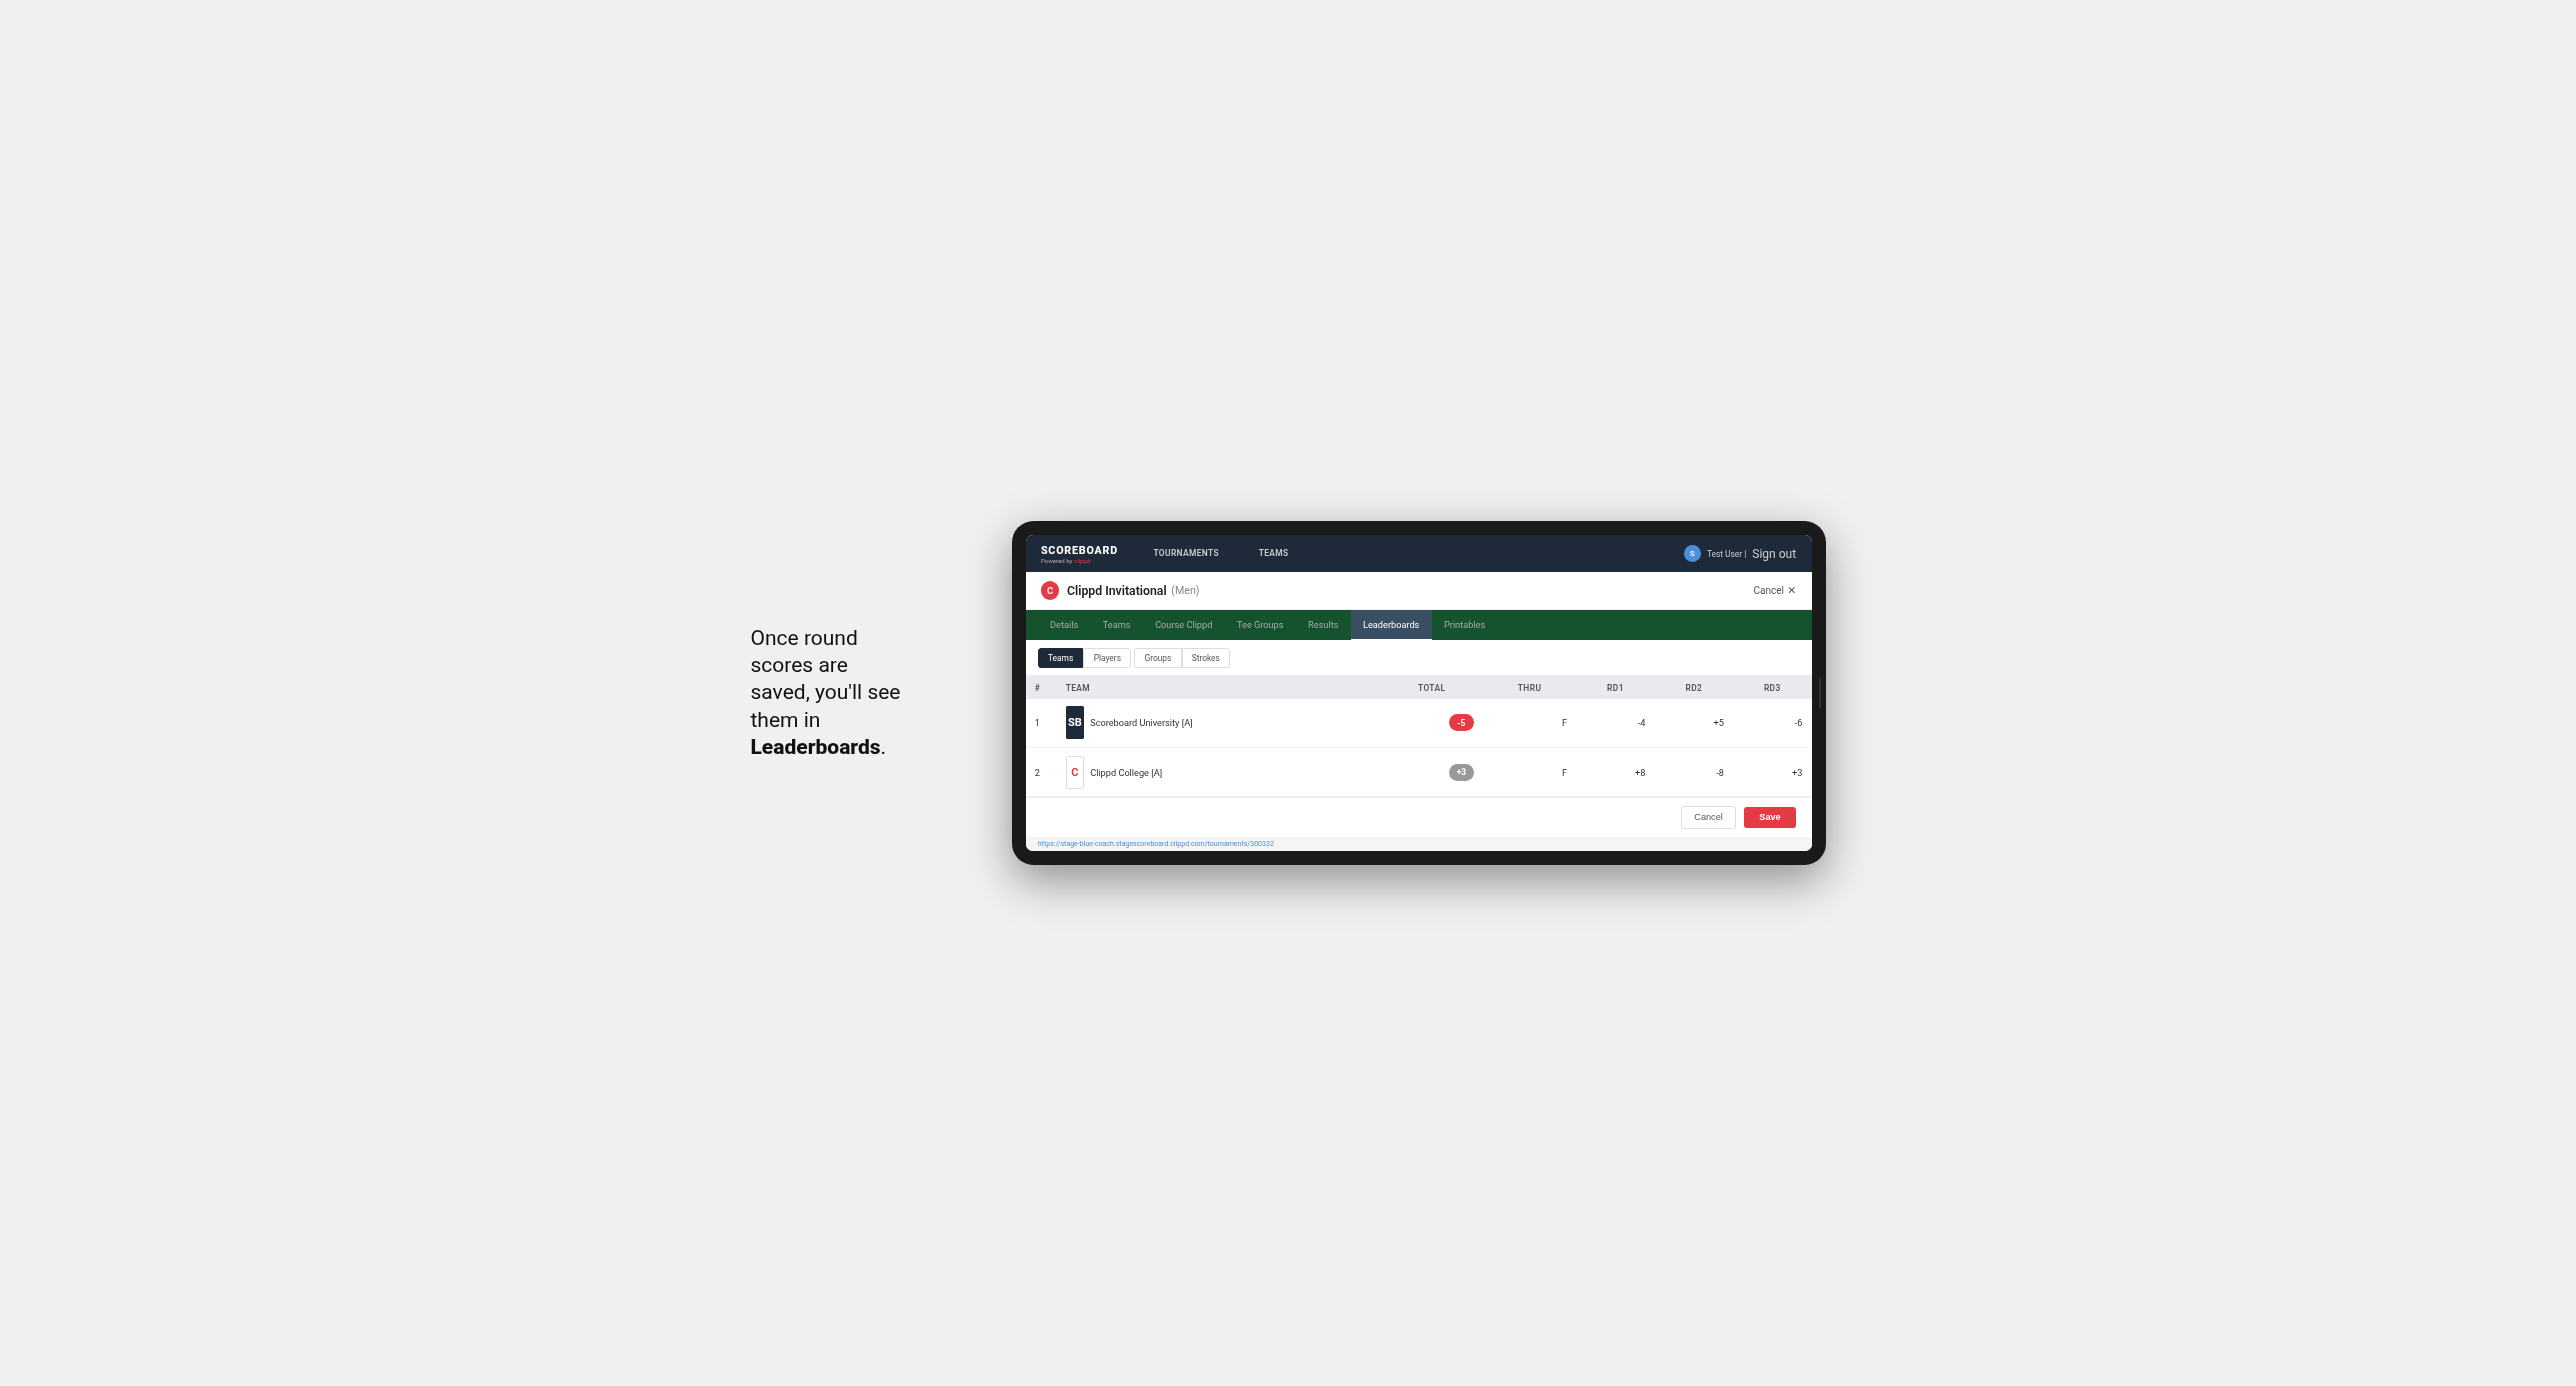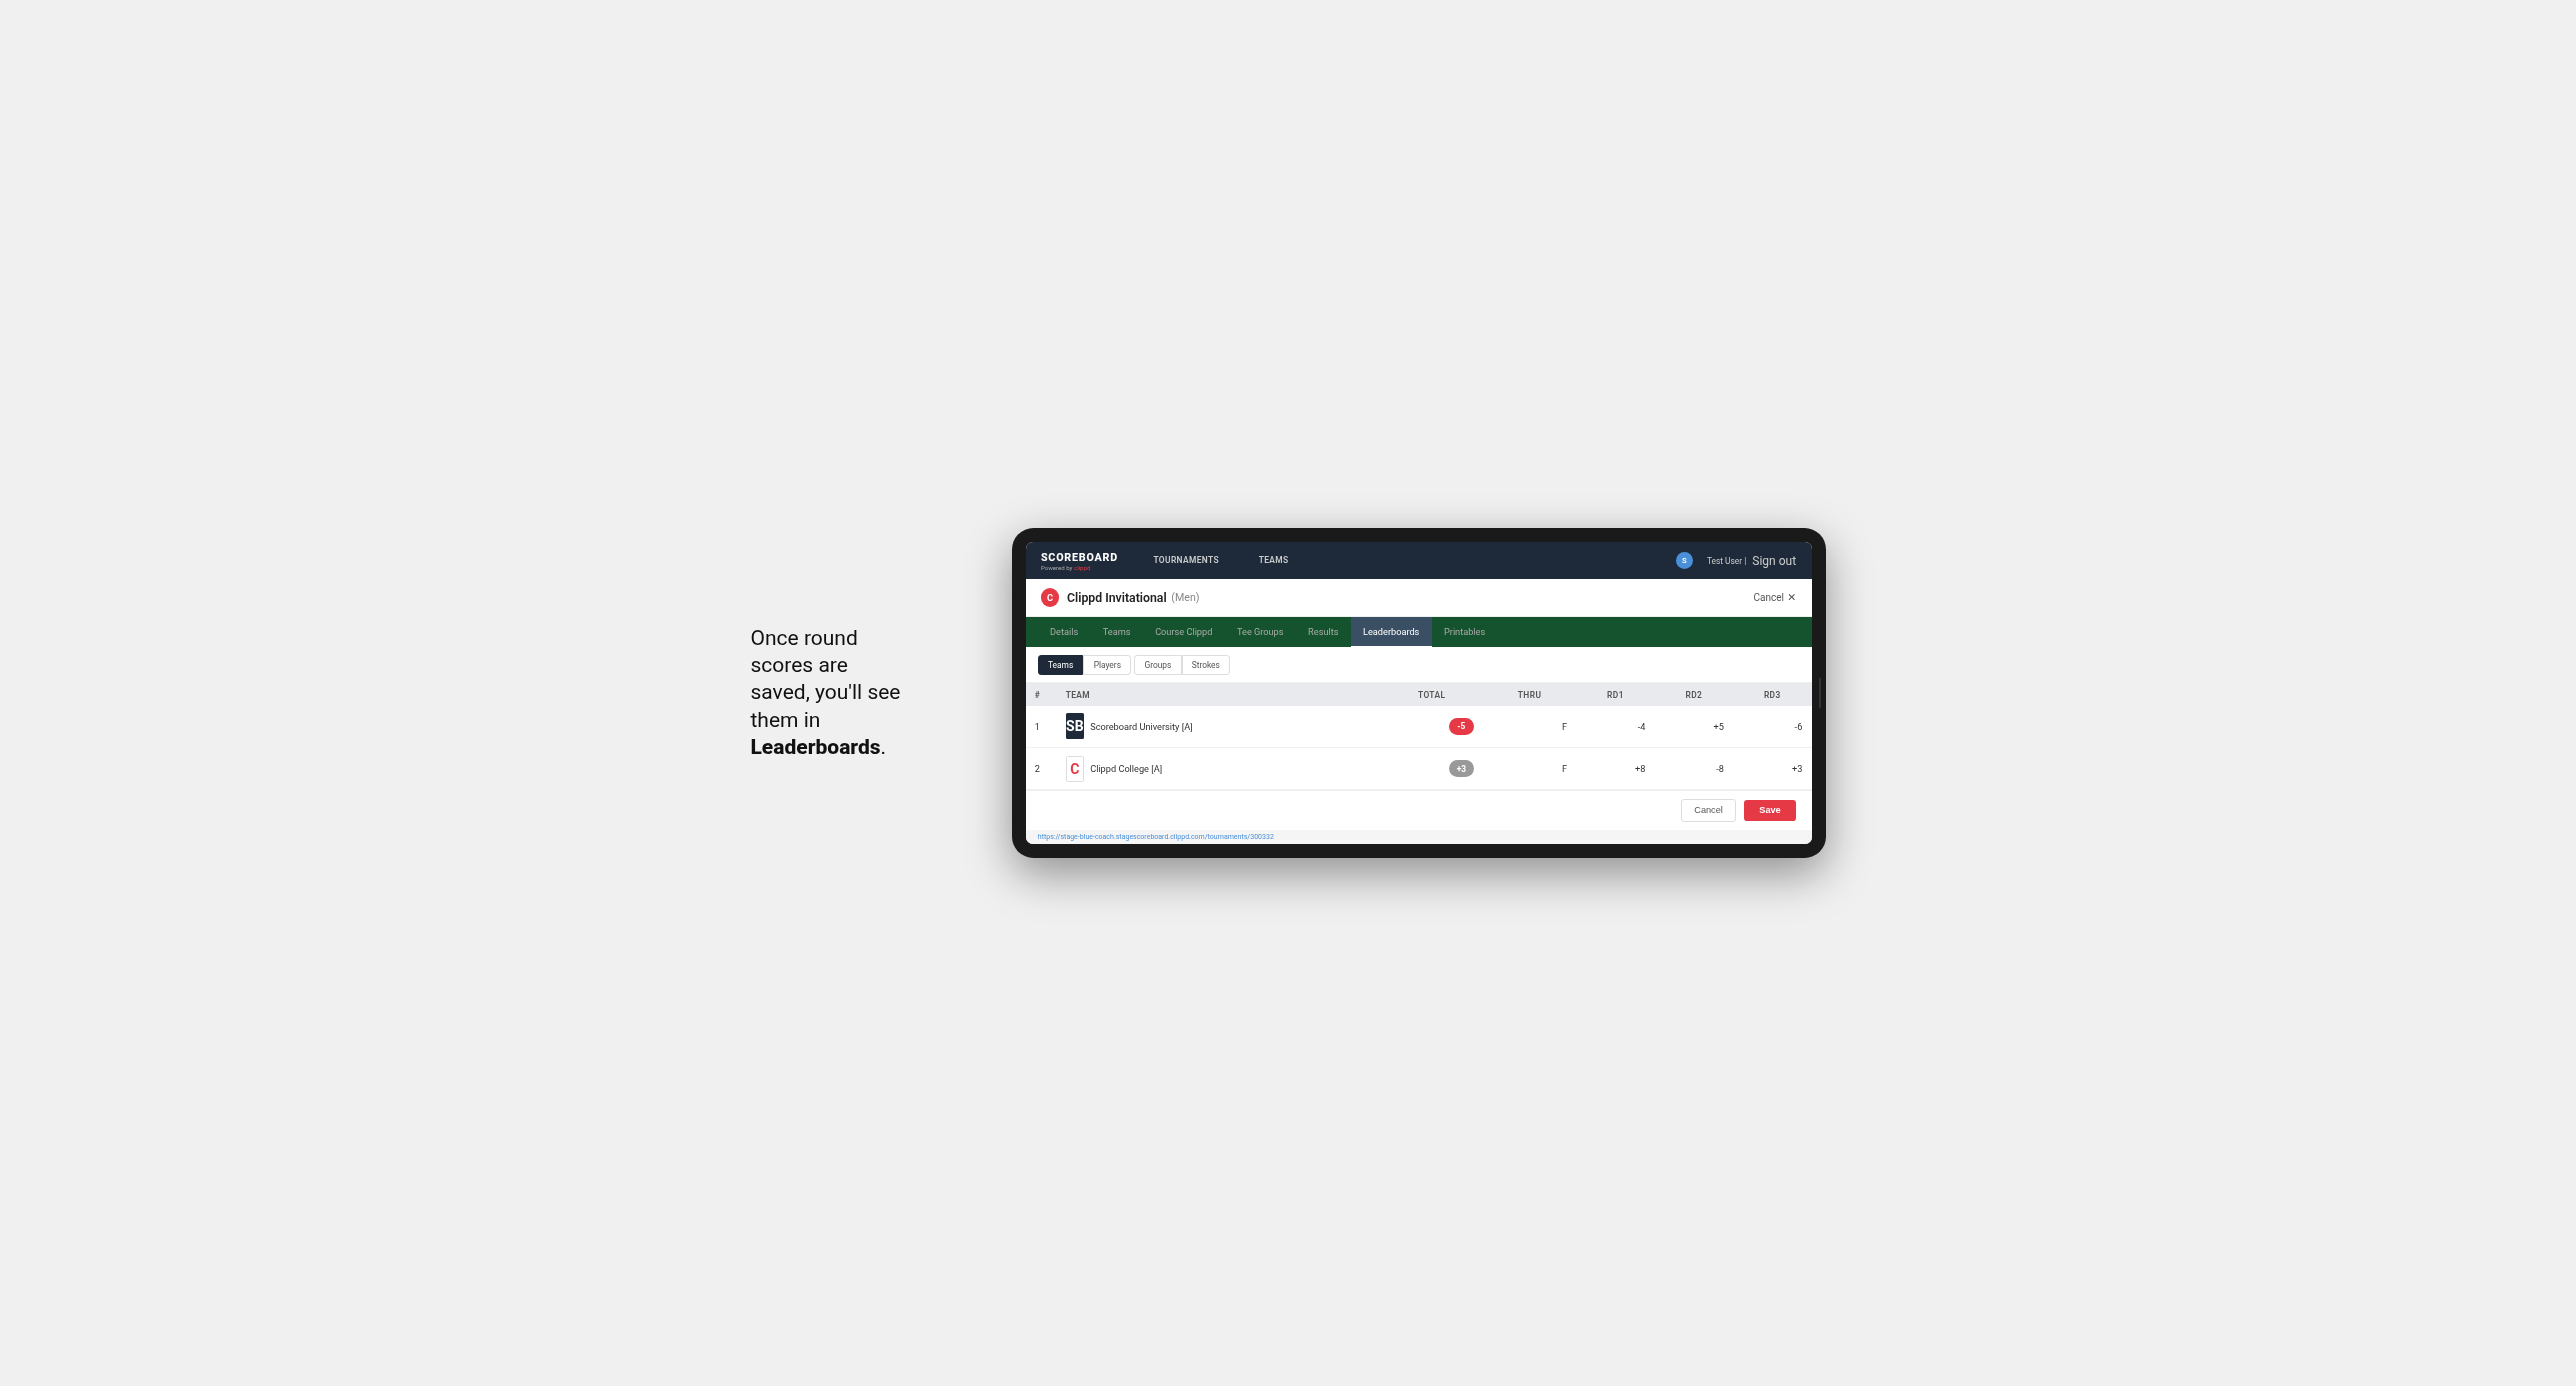--- a/index.html
+++ b/index.html
@@ -115,21 +115,20 @@
       align-items: center;
       justify-content: center;
       color: #fff;
       font-size: 7.7px;
       font-weight: 600;
     }
 
     .user-info {
       color: #ccc;
       font-size: 8.4px;
-      margin-left: 8px;
     }
 
     .sign-out {
       color: #ccc;
       font-size: 12px;
       cursor: pointer;
     }
 
     
     .tournament-header {
@@ -271,26 +270,26 @@
     }
 
     .team-cell {
       display: flex;
       align-items: center;
       gap: 6.1px;
     }
 
     .team-logo {
       width: 18.4px;
-      height: 26px;
+      height: 33px;
       border-radius: 1.5px;
       display: flex;
       align-items: center;
       justify-content: center;
-      font-size: 14px;
+      font-size: 11px;
       font-weight: 700;
       overflow: hidden;
     }
 
     .team-logo-sb {
       background: #1e2a3a;
       color: #fff;
     }
 
     .team-logo-c {

